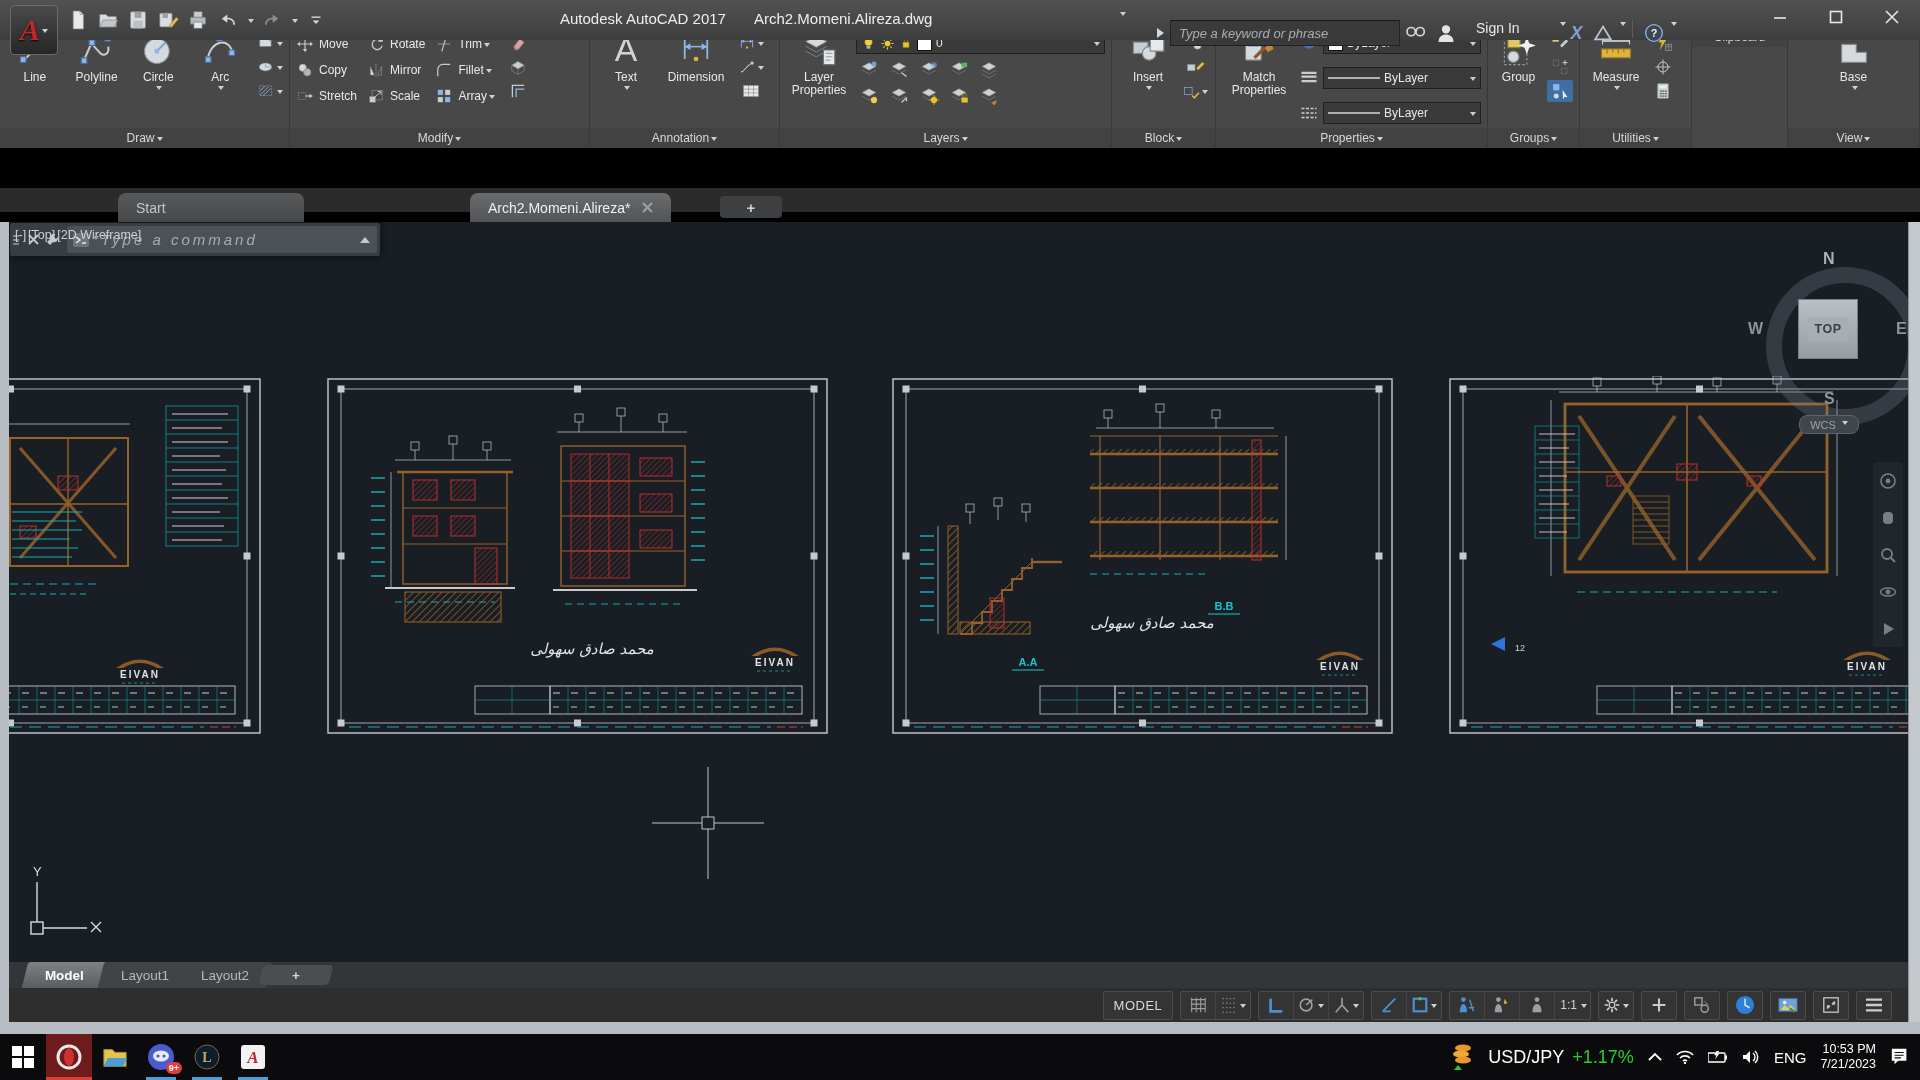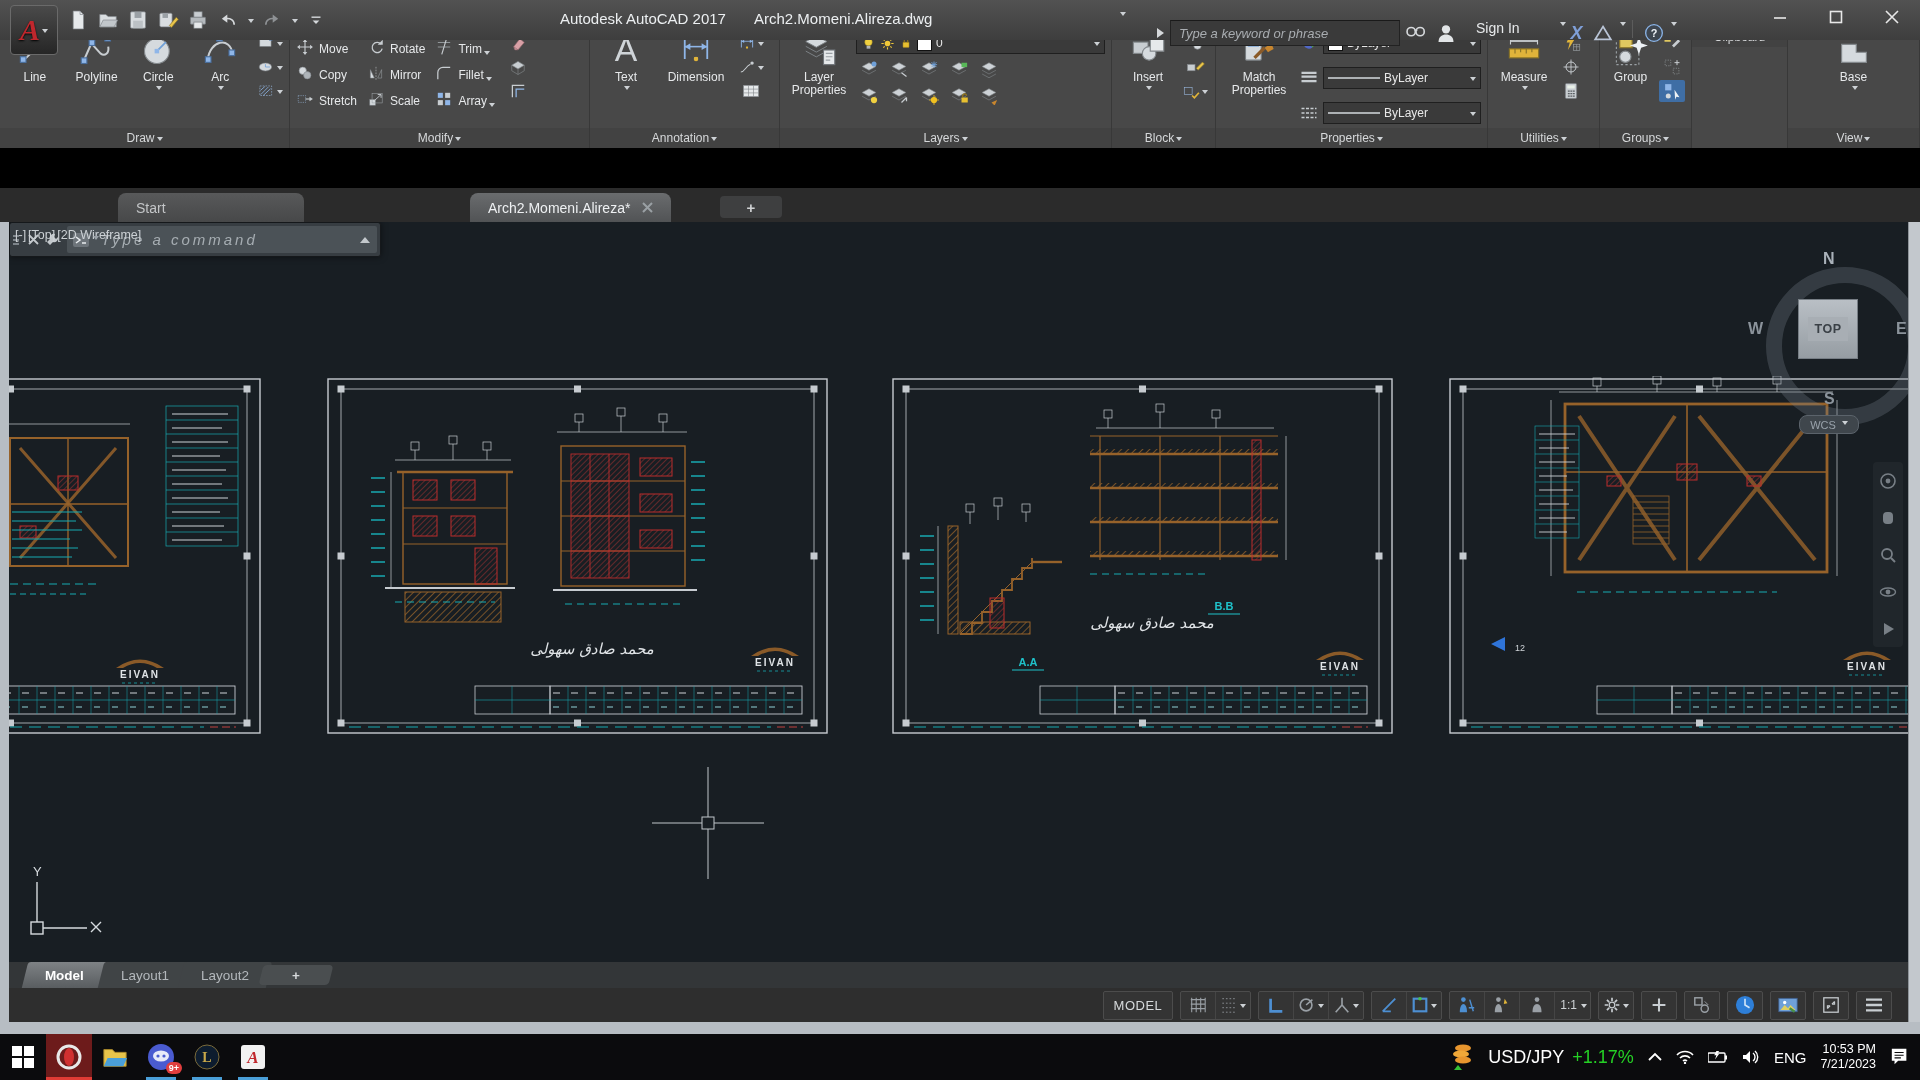--- a/index.html
+++ b/index.html
@@ -29,28 +29,28 @@
   .rtab{padding:0 13px;line-height:27px;font-size:13.5px;color:#d9dbdd;white-space:nowrap}
   .rtab.active{background:#545454;color:#fff}
   
   #ribbon{left:0;top:67px;width:1920px;height:121px;background:#484848;display:flex}
   .panel{display:flex;flex-direction:column;border-right:1px solid #383838;box-sizing:border-box}
   .pbody{flex:1;display:flex;align-items:flex-start;padding:5px 6px 0;gap:4px}
   .plabel{height:20px;background:#424242;color:#d6d8da;font-size:12px;text-align:center;line-height:20px;white-space:nowrap}
   .big{width:60px;display:flex;flex-direction:column;align-items:center;color:#e6e8ea;font-size:12px;text-align:center;line-height:13px}
   .big svg{margin-bottom:3px}
   .mcol{display:flex;flex-direction:column;justify-content:flex-start;gap:2px}
-  .mrow{display:flex;align-items:flex-end;height:24px;font-size:12px;color:#e6e8ea;white-space:nowrap}
+  .mrow{display:flex;align-items:center;height:24px;font-size:12px;color:#e6e8ea;white-space:nowrap}
   .mrow svg{margin-right:5px}
   .mini{width:26px;height:22px;display:flex;align-items:center;justify-content:center}
   .combo{background:#3a3a3a;border:1px solid #1f1f1f;height:22px;display:flex;align-items:center;padding:0 4px;gap:4px;color:#e8e8e8;font-size:12px;box-sizing:border-box}
   .swatch{width:13px;height:13px;background:#fff;border:1px solid #111}
   .flex1{flex:1}
   
-  #filetabs{left:0;top:188px;width:1920px;height:34px;background:#2b2b2b}
+  #filetabs{left:0;top:188px;width:1920px;height:24px;background:#2b2b2b}
   .ftab{position:absolute;top:5px;height:29px;border-radius:8px 8px 0 0;display:flex;align-items:center;padding:0 18px;font-size:14px}
   #ftab-start{left:118px;width:150px;background:linear-gradient(#58595a,#474849);color:#c3c5c7}
   #ftab-doc{left:470px;background:linear-gradient(#6a6c6e,#515355);color:#eef0f2}
   #ftab-plus{left:720px;top:8px;width:26px;height:22px;background:#3e3f40;border-radius:4px;color:#cfd1d3;
     display:flex;align-items:center;justify-content:center;font-size:15px;font-weight:bold}
   
   #canvas{left:9px;top:222px;width:1899px;height:740px;background:#181e23;overflow:hidden}
   #frame-left{left:0;top:222px;width:9px;height:800px;background:#b7bdc3}
   #frame-right{left:1908px;top:222px;width:12px;height:800px;background:#c3c8cd;border-left:1px solid #8e9499}
   #frame-bottom{left:0;top:1022px;width:1920px;height:12px;background:#b7bdc3}
@@ -790,20 +790,54 @@
               <span>ByLayer</span>
               <span class="flex1"></span>
               <span class="dd"></span>
             </div>
         </div>
       </div>
     </div>
     <div class="plabel"><span>Properties</span><span class="dd"></span></div>
   </div>
 
+  <div class="panel" style="width:92px">
+    <div class="pbody">
+      <div class="big">
+          <svg width="36" height="36">
+            <use href="#i-group"></use>
+          </svg>
+          <span>Group</span>
+        </div>
+      <div class="mcol">
+        <span class="mini">
+            <svg width="20" height="20" viewBox="0 0 32 32">
+              <rect x="4" y="6" width="10" height="8" fill="#e0c860"></rect>
+              <path d="M16,20L26,10l3,3-10,10z" fill="#c8cdd1"></path>
+            </svg>
+          </span>
+        <span class="mini">
+            <svg width="20" height="20" viewBox="0 0 32 32">
+              <rect x="5" y="5" width="9" height="9" fill="none" stroke="#9aa0a4" stroke-dasharray="2 2"></rect>
+              <rect x="18" y="18" width="9" height="9" fill="none" stroke="#9aa0a4" stroke-dasharray="2 2"></rect>
+              <path d="M24,5v8M20,9h8" stroke="#c8cdd1" stroke-width="1.6"></path>
+            </svg>
+          </span>
+        <span class="mini" style="background:#3f6ea5;border-radius:2px">
+            <svg width="20" height="20" viewBox="0 0 32 32">
+              <rect x="5" y="5" width="10" height="10" fill="#8fb6e8"></rect>
+              <circle cx="10" cy="24" r="4" fill="#d5dade"></circle>
+              <path d="M20,14L28,26l-5-1-2,5z" fill="#eef2f5"></path>
+            </svg>
+          </span>
+      </div>
+    </div>
+    <div class="plabel"><span>Groups</span><span class="dd"></span></div>
+  </div>
+
   <div class="panel" style="width:112px">
     <div class="pbody">
       <div class="big">
           <svg width="36" height="36">
             <use href="#i-measure"></use>
           </svg>
           <span>Measure</span>
           <span class="dd"></span>
         </div>
       <div class="mcol">
@@ -823,54 +857,20 @@
         <span class="mini">
             <svg width="20" height="20" viewBox="0 0 32 32">
               <rect x="7" y="4" width="18" height="24" rx="2" fill="#c8cdd1" stroke="#777c80"></rect>
               <rect x="10" y="7" width="12" height="5" fill="#e8f0e8"></rect>
               <path d="M11,16h3M15,16h3M19,16h3M11,20h3M15,20h3M19,20h3M11,24h3M15,24h3M19,24h3" stroke="#5a5f63" stroke-width="2"></path>
             </svg>
           </span>
       </div>
     </div>
     <div class="plabel"><span>Utilities</span><span class="dd"></span></div>
-  </div>
-
-  <div class="panel" style="width:92px">
-    <div class="pbody">
-      <div class="big">
-          <svg width="36" height="36">
-            <use href="#i-group"></use>
-          </svg>
-          <span>Group</span>
-        </div>
-      <div class="mcol">
-        <span class="mini">
-            <svg width="20" height="20" viewBox="0 0 32 32">
-              <rect x="4" y="6" width="10" height="8" fill="#e0c860"></rect>
-              <path d="M16,20L26,10l3,3-10,10z" fill="#c8cdd1"></path>
-            </svg>
-          </span>
-        <span class="mini">
-            <svg width="20" height="20" viewBox="0 0 32 32">
-              <rect x="5" y="5" width="9" height="9" fill="none" stroke="#9aa0a4" stroke-dasharray="2 2"></rect>
-              <rect x="18" y="18" width="9" height="9" fill="none" stroke="#9aa0a4" stroke-dasharray="2 2"></rect>
-              <path d="M24,5v8M20,9h8" stroke="#c8cdd1" stroke-width="1.6"></path>
-            </svg>
-          </span>
-        <span class="mini" style="background:#3f6ea5;border-radius:2px">
-            <svg width="20" height="20" viewBox="0 0 32 32">
-              <rect x="5" y="5" width="10" height="10" fill="#8fb6e8"></rect>
-              <circle cx="10" cy="24" r="4" fill="#d5dade"></circle>
-              <path d="M20,14L28,26l-5-1-2,5z" fill="#eef2f5"></path>
-            </svg>
-          </span>
-      </div>
-    </div>
-    <div class="plabel"><span>Groups</span><span class="dd"></span></div>
   </div>
 
   <div class="panel" style="width:96px">
     <div class="plabel"><span>Clipboard</span></div>
   </div>
 
   <div class="panel flex1">
     <div class="pbody" style="justify-content:center">
       <div class="big">
           <svg width="36" height="36">

